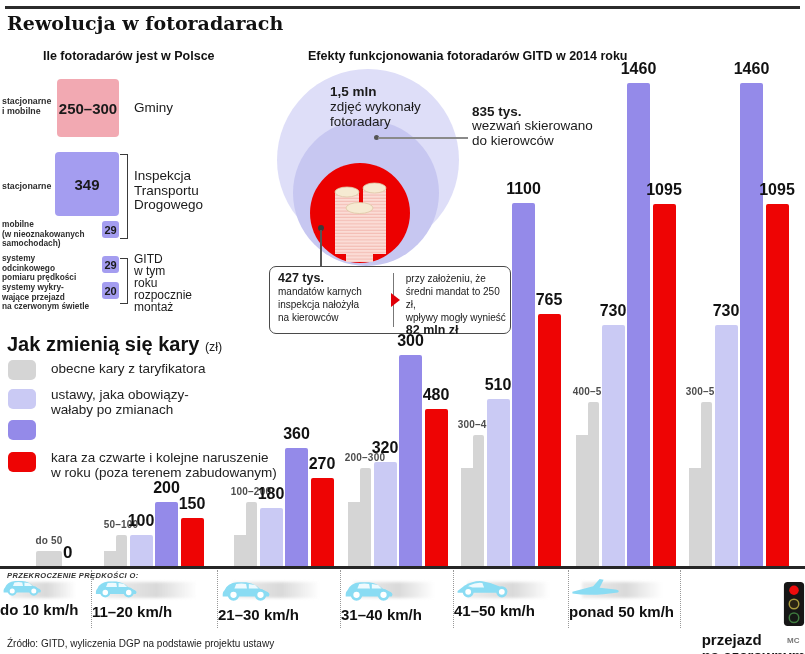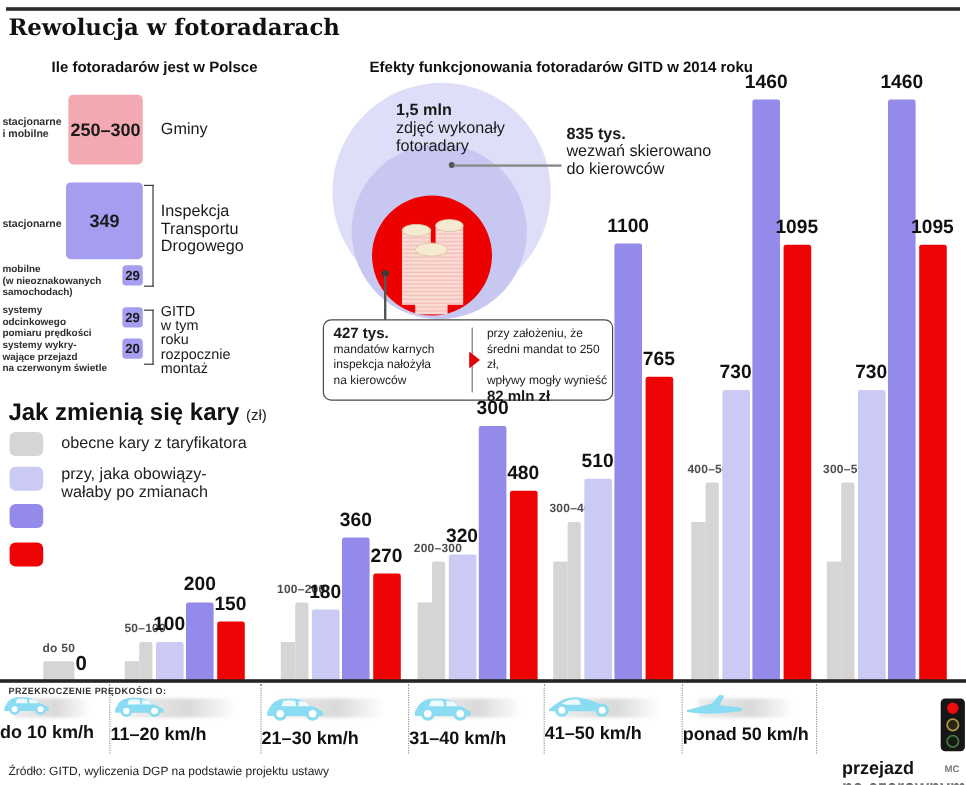--- a/index.html
+++ b/index.html
@@ -61,21 +61,21 @@
   .b-doubled{background:#948ae9;}
   .b-fourth{background:#ee0404;}
   .half-l{border-radius:0;}
   .value-label{position:absolute;transform:translateX(-50%);font-weight:bold;font-size:16px;
                white-space:nowrap;color:#111;}
   .range-label{position:absolute;transform:translateX(-50%);font-weight:bold;font-size:10px;
                letter-spacing:.2px;white-space:nowrap;color:#4d4d4d;}
   .zero-label{position:absolute;font-weight:bold;font-size:17px;color:#111;}
   .baseline{left:0;top:566px;width:805px;height:2.5px;background:#262626;}
 
-  .axis-note{left:7px;top:571px;font-weight:bold;font-size:7.5px;letter-spacing:.4px;color:#333;z-index:3;}
+  .axis-note{left:7px;top:571px;font-weight:bold;font-size:7.5px;letter-spacing:.4px;color:#333;z-index:3;font-style:italic;}
   #cats{position:absolute;left:0;top:570px;width:805px;height:58px;}
   .cat-cell{position:absolute;top:0;height:58px;display:flex;flex-direction:column;
             align-items:flex-start;box-sizing:border-box;}
   .cat-sep{border-left:1px dotted #999;}
   .streak{position:absolute;top:12px;left:12%;width:72%;height:16px;
           background:linear-gradient(90deg,#ececec 0%,#d9d9d9 55%,rgba(255,255,255,0) 100%);
           filter:blur(1.5px);}
   .cat-icon{position:relative;margin-top:5px;z-index:1;}
   .cat-label{position:relative;z-index:1;margin-top:1px;font-weight:bold;font-size:15px;
              line-height:16px;text-align:center;color:#111;}
@@ -196,28 +196,30 @@
     <span>Jak zmienią się kary</span>
     <span class="chart-unit">(zł)</span>
   </div>
 
   <div class="leg" style="top:360px;align-items:center;">
     <span class="swatch sw-gray"></span>
     <span class="ltxt pre">obecne kary z taryfikatora</span>
   </div>
   <div class="leg" style="top:389px;">
     <span class="swatch sw-light"></span>
-    <span class="ltxt pre">przy, jaka obowiązy-
+    <span class="ltxt pre">ustawy, jaka obowiązy-
 wałaby po zmianach</span>
   </div>
   <div class="leg" style="top:420px;">
     <span class="swatch sw-purple"></span>
   </div>
   <div class="leg" style="top:452px;">
     <span class="swatch sw-red"></span>
+    <span class="ltxt pre">kara za czwarte i kolejne naruszenie
+w roku (poza terenem zabudowanym)</span>
   </div>
 
   <div id="bars">
       <div class="bar b-current" style="left: 36px; width: 26px; height: 17px;"></div>
       <div class="range-label" style="left: 49px; top: 535px;">do 50</div>
       <div class="zero-label" style="left: 63px; top: 543px;">0</div>
       <div class="bar b-current half-l" style="left: 104px; width: 11.5px; height: 17px;"></div>
       <div class="bar b-current" style="left: 115.5px; width: 11.5px; height: 33px;"></div>
       <div class="range-label" style="left: 121px; top: 519px;">50–100</div>
       <div class="bar b-current half-l" style="left: 234px; width: 11.5px; height: 33px;"></div>

